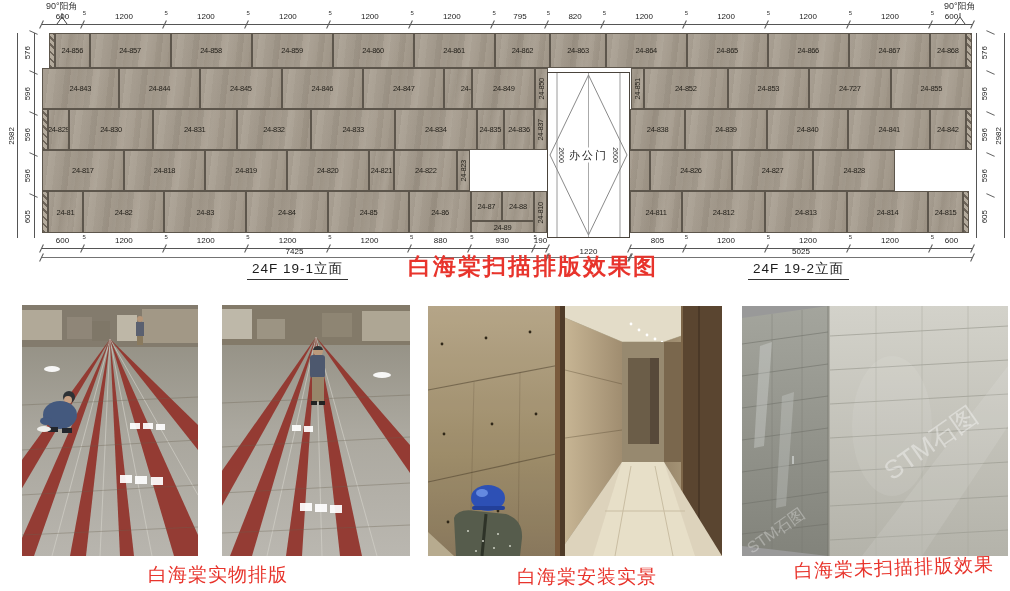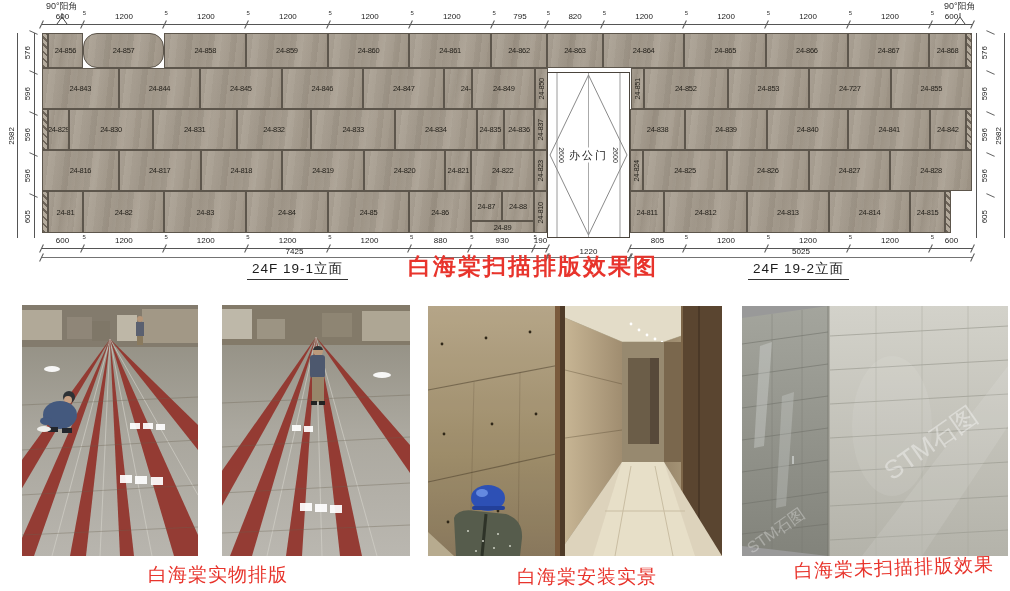--- a/index.html
+++ b/index.html
@@ -146,26 +146,26 @@
   <div id="totD" class="htotal" style="left:547px;top:247px;width:83px">1220</div>
   <div id="totR" class="htotal" style="left:630px;top:247px;width:342px">5025</div>
   <div class="vtotal" style="left:5px;top:33px;width:12px;height:205px">
       <span>2982</span>
     </div>
   <div class="vtotal" style="left:992px;top:33px;width:12px;height:205px">
       <span>2982</span>
     </div>
 
   <div id="wall">
-      <div class="wall-row" style="height: 35px;">
+      <div class="wall-row" style="height: 35px; margin-left: 7px;">
         <div class="wall-hatch" style="width: 6.12px;"></div>
         <div class="panel" style="width: 34.7px;">
           <span>24-856</span>
         </div>
-        <div class="panel" style="width: 81.64px; border-radius: 14px;">
+        <div class="panel" style="width: 81.64px;">
           <span>24-857</span>
         </div>
         <div class="panel" style="width: 81.64px;">
           <span>24-858</span>
         </div>
         <div class="panel" style="width: 81.64px;">
           <span>24-859</span>
         </div>
         <div class="panel" style="width: 81.64px;">
           <span>24-860</span>
@@ -279,23 +279,20 @@
         </div>
         <div class="panel" style="width: 81.64px;">
           <span>24-841</span>
         </div>
         <div class="panel" style="width: 35.72px;">
           <span>24-842</span>
         </div>
         <div class="wall-hatch" style="width: 6.12px;"></div>
       </div>
       <div class="wall-row" style="height: 41.15px;">
-        <div class="panel" style="width: 76.88px;">
-          <span>24-816</span>
-        </div>
         <div class="panel" style="width: 81.64px;">
           <span>24-817</span>
         </div>
         <div class="panel" style="width: 81.64px;">
           <span>24-818</span>
         </div>
         <div class="panel" style="width: 81.64px;">
           <span>24-819</span>
         </div>
         <div class="panel" style="width: 81.64px;">
@@ -357,21 +354,21 @@
             </div>
           </div>
           <div class="panel stack-bot">
             <span>24-89</span>
           </div>
         </div>
         <div class="panel v" style="width: 12.93px;">
           <span>24-810</span>
         </div>
         <div class="wall-gap" style="width: 83px;"></div>
-        <div class="panel" style="width: 34px;">
+        <div class="panel" style="width: 52px;">
           <span>24-811</span>
         </div>
         <div class="panel" style="width: 83px;">
           <span>24-812</span>
         </div>
         <div class="panel" style="width: 81.64px;">
           <span>24-813</span>
         </div>
         <div class="panel" style="width: 81.64px;">
           <span>24-814</span>

